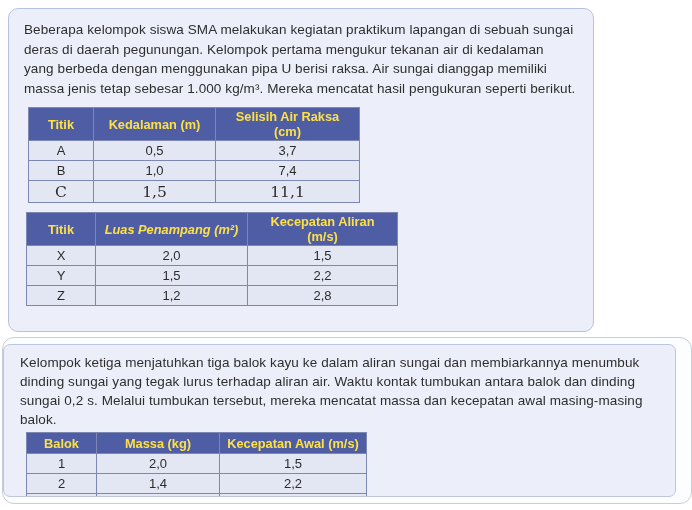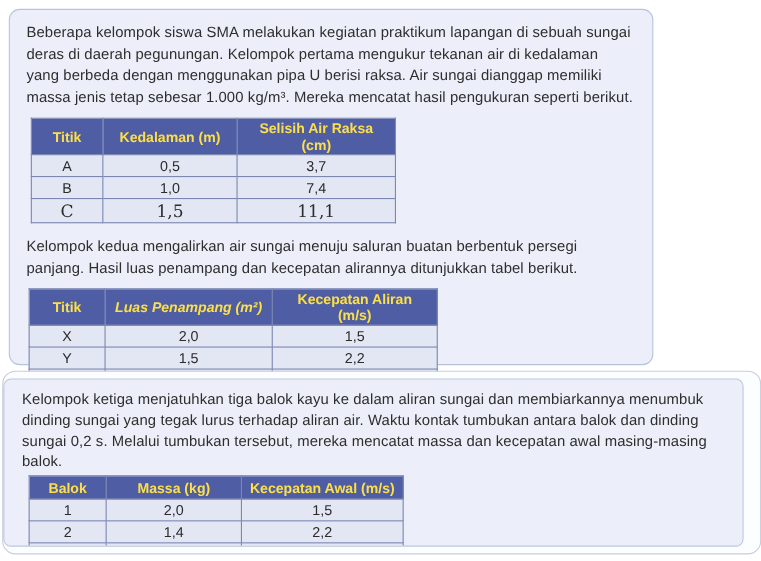--- a/index.html
+++ b/index.html
@@ -92,21 +92,20 @@
         <td>7,4</td>
       </tr>
       <tr class="big">
         <td>C</td>
         <td>1,5</td>
         <td>11,1</td>
       </tr>
     </tbody>
   </table>
 
-  <p class="para">Kelompok kedua mengalirkan air sungai menuju saluran buatan berbentuk persegi panjang. Hasil luas penampang dan kecepatan alirannya ditunjukkan tabel berikut.</p>
 
   <table class="t2">
     <thead>
       <tr>
         <th class="c0">Titik</th>
         <th class="c1">Luas Penampang (m²)</th>
         <th class="c2">Kecepatan Aliran (m/s)</th>
       </tr>
     </thead>
     <tbody>

